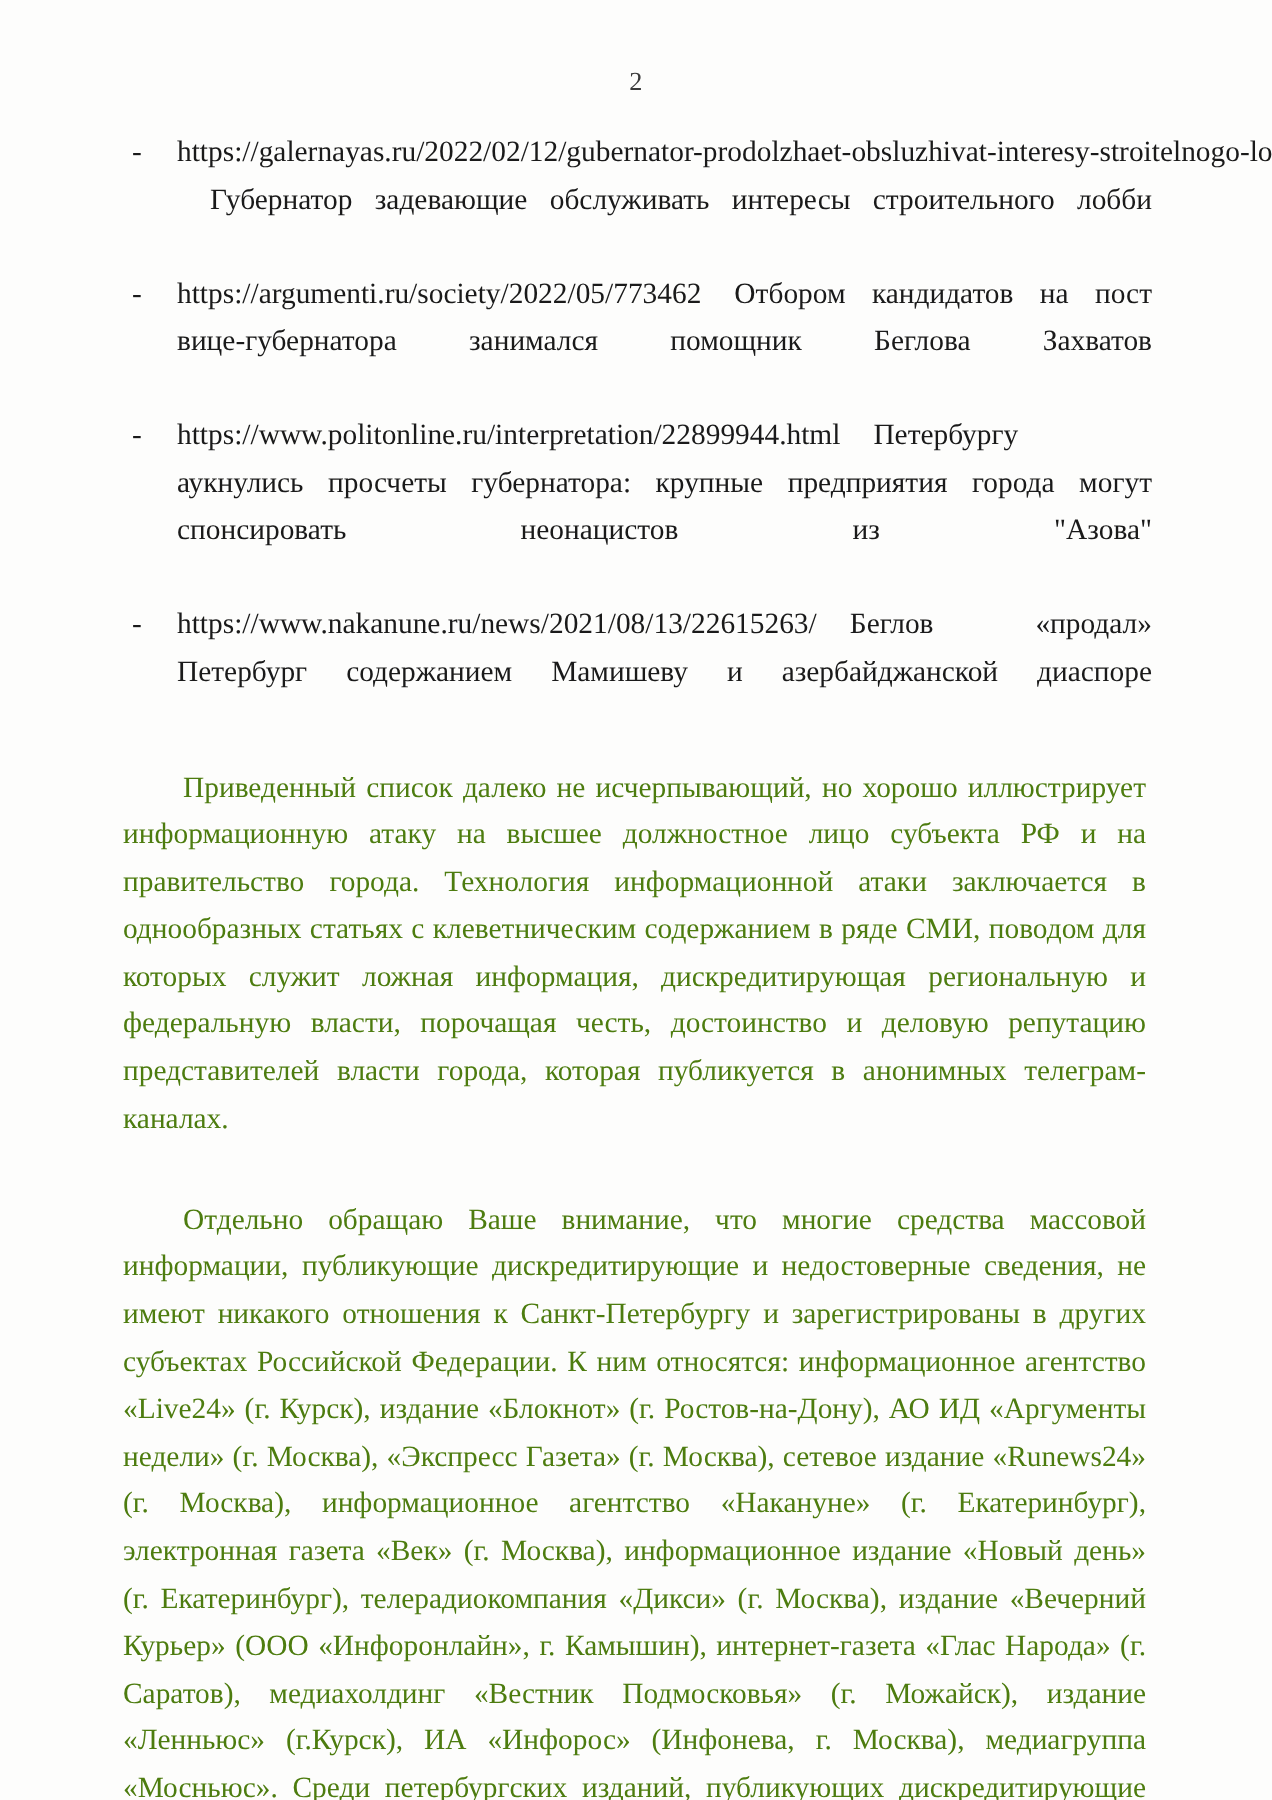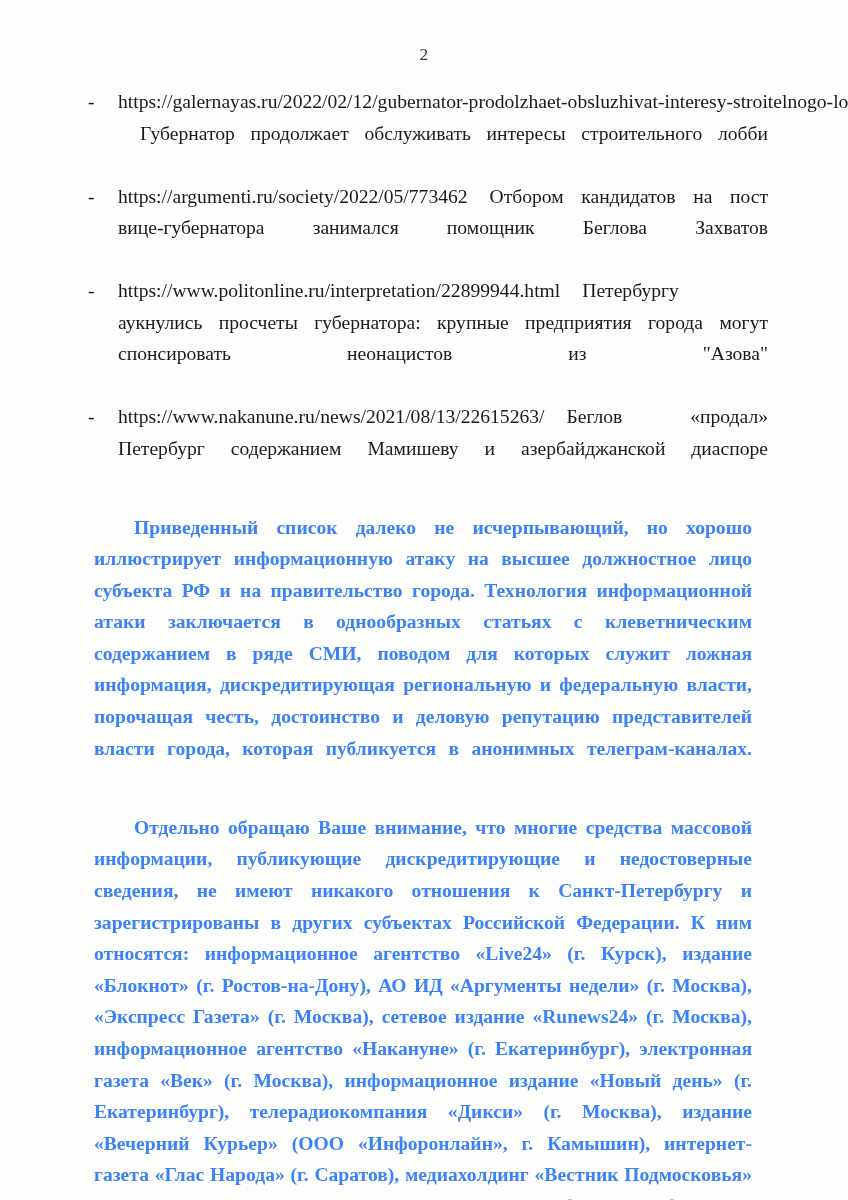--- a/index.html
+++ b/index.html
@@ -67,29 +67,28 @@
   }
   .link-item .desc {
     
   }
   .gap {
     display: inline-block;
     width: 22px;
   }
   
   p.para {
-    margin: 16px;
+    margin: 4px;
     font-size: 19.6px;
     line-height: 31.6px;
     text-align: justify;
     text-justify: inter-word;
     text-indent: 40px;
-    color: #3b82f6;
+    color: #4d7c0f;
     hyphens: none;
-    font-weight: bold;
   }
   
   p.para::after {
     content: "";
     display: inline-block;
     width: 100%;
   }
   .link-item::after {
     content: "";
     display: inline-block;
@@ -101,21 +100,21 @@
 
 <div class="page">
 
   <div class="page-number">2</div>
 
   <div class="content">
 
     <ul class="link-list">
       <li class="link-item">
         <span class="dash">-</span>
-        <span class="url">https://galernayas.ru/2022/02/12/gubernator-prodolzhaet-obsluzhivat-interesy-stroitelnogo-lobbi.html</span><span class="gap"></span><span class="desc">Губернатор продолжает обслуживать интересы строительного лобби</span>
+        <span class="url">https://galernayas.ru/2022/02/12/gubernator-prodolzhaet-obsluzhivat-interesy-stroitelnogo-lobbi.html</span><span class="gap"></span><span class="desc">Губернатор задевающие обслуживать интересы строительного лобби</span>
       </li>
       <li class="link-item">
         <span class="dash">-</span>
         <span class="url">https://argumenti.ru/society/2022/05/773462</span><span class="gap"></span><span class="desc">Отбором кандидатов на пост вице-губернатора занимался помощник Беглова Захватов</span>
       </li>
       <li class="link-item">
         <span class="dash">-</span>
         <span class="url">https://www.politonline.ru/interpretation/22899944.html</span><span class="gap"></span><span class="desc">Петербургу аукнулись просчеты губернатора: крупные предприятия города могут спонсировать неонацистов из "Азова"</span>
       </li>
       <li class="link-item">

